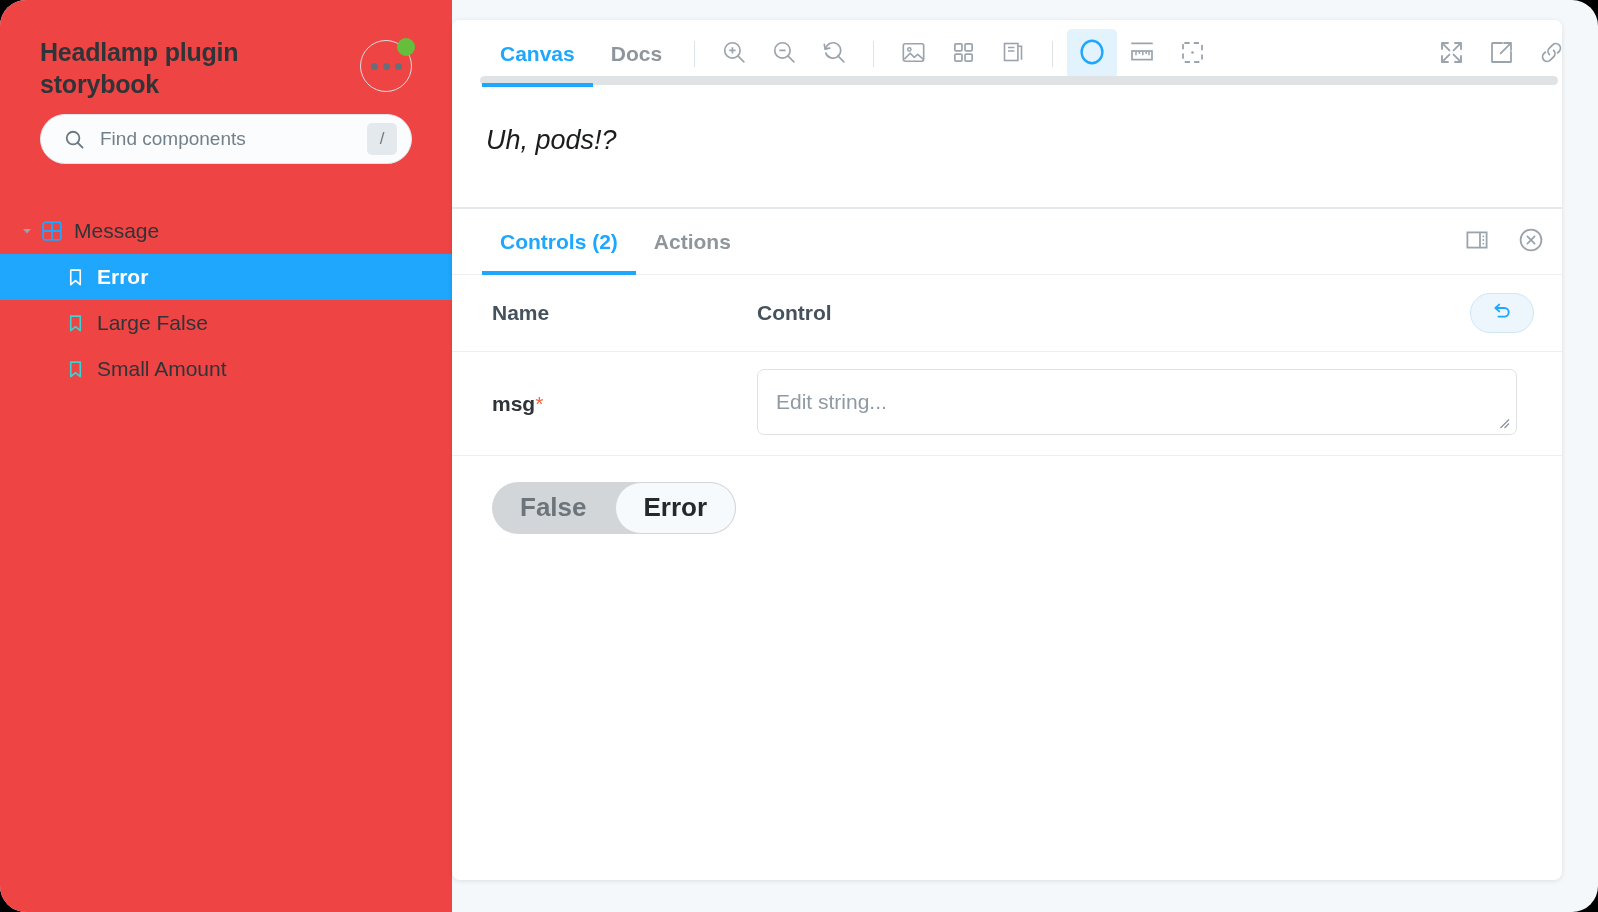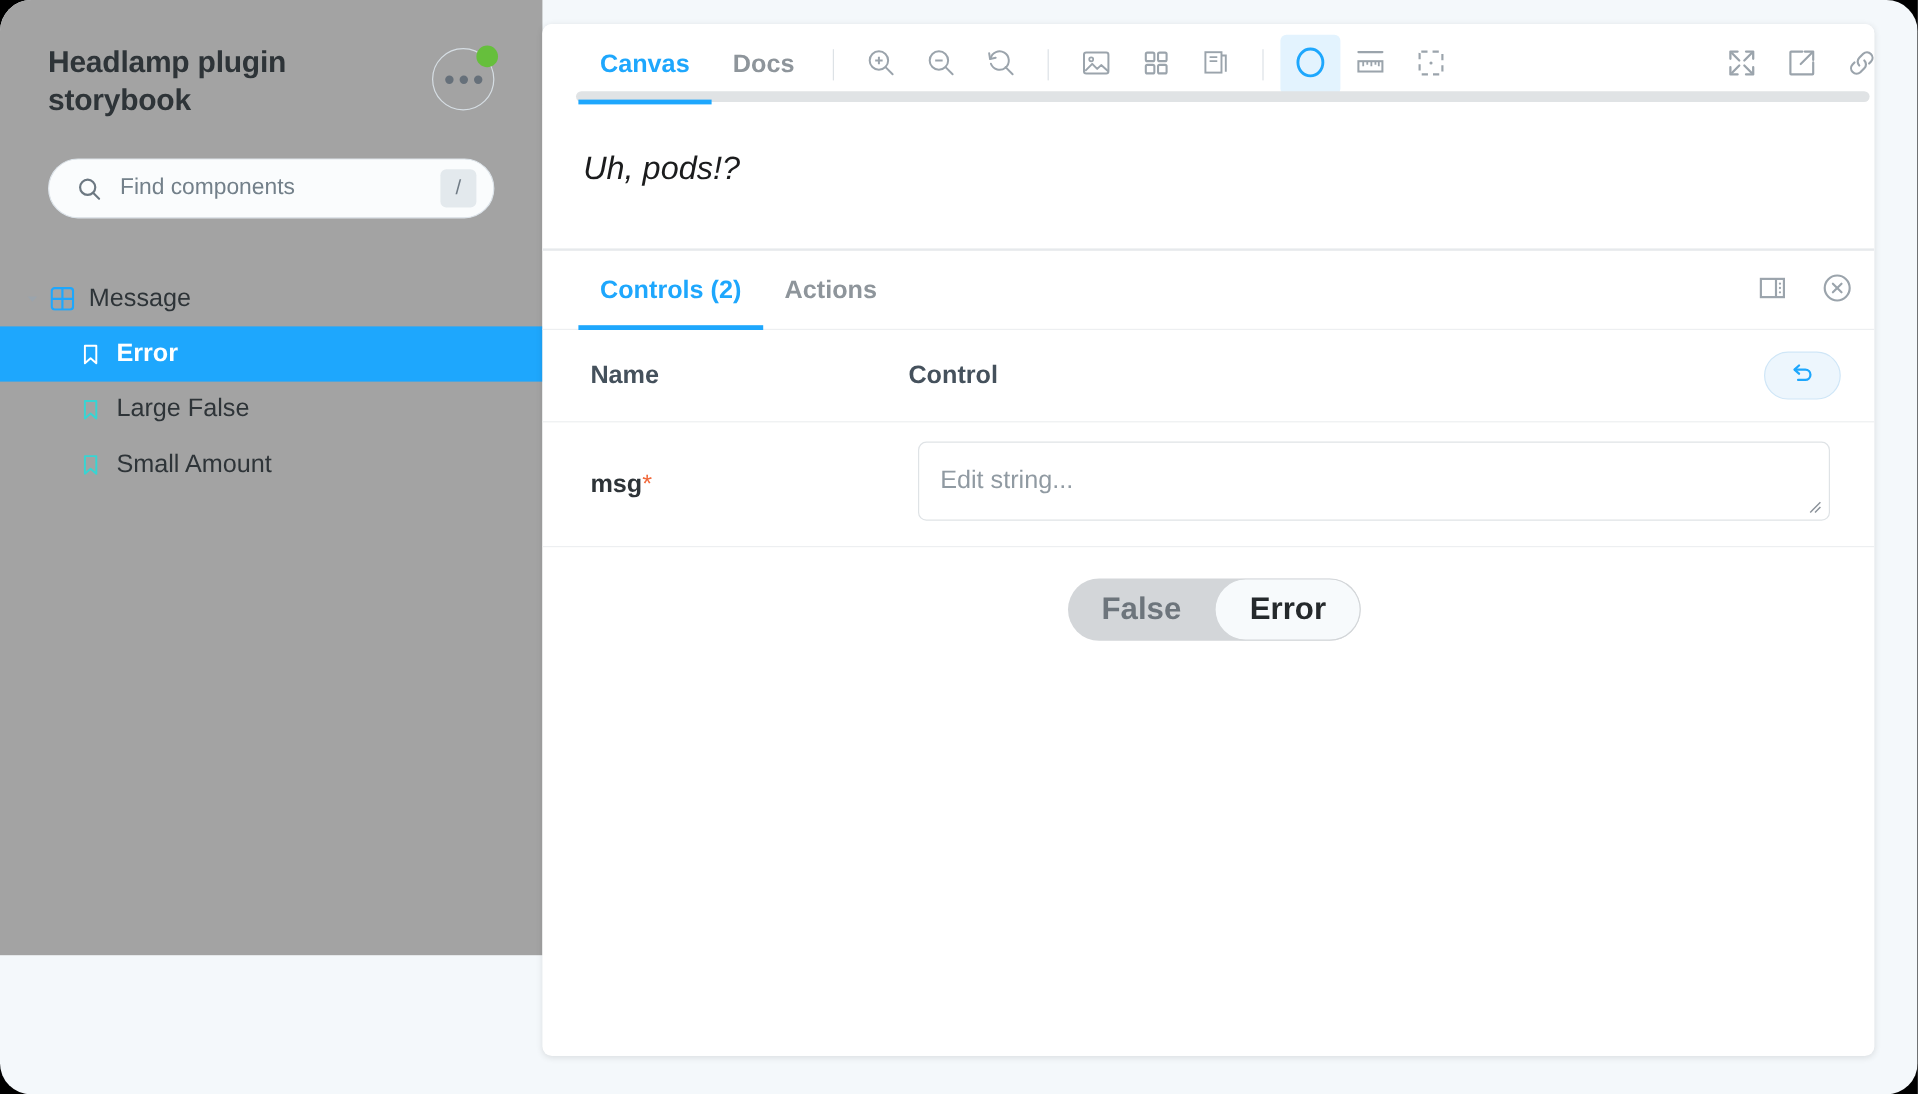--- a/index.html
+++ b/index.html
@@ -19,22 +19,22 @@
     background: #F4F8FB;
     border-radius: 26px;
     overflow: hidden;
   }
 
   
   .sidebar {
     position: absolute;
     left: 0; top: 0;
     width: 452px;
-    height: 796px;
-    background: #a3a3a3;
+    height: 912px;
+    background: #ef4444;
   }
 
   .sidebar-head {
     padding: 36px 40px 0 40px;
     display: flex;
     align-items: flex-start;
     justify-content: space-between;
   }
 
   .brand-title {
@@ -68,21 +68,21 @@
   .menu-btn .badge {
     position: absolute;
     top: -3px; right: -4px;
     width: 18px; height: 18px;
     border-radius: 50%;
     background: #66BF3C;
   }
 
   
   .search-wrap {
-    margin: 32px 40px 0 40px;
+    margin: 14px 40px 0 40px;
     position: relative;
     height: 50px;
   }
   .search-box {
     width: 100%;
     height: 50px;
     border: 1.4px solid #DDE4EA;
     border-radius: 25px;
     background: #FAFCFD;
     display: flex;
@@ -301,21 +301,21 @@
 
   .arg-name {
     width: 265px;
     flex: none;
     font-size: 21px;
     font-weight: bold;
     color: #2E3438;
   }
   .req { color: #F1683A; font-weight: normal; }
 
-  .arg-control { flex: 1; display: flex; align-items: center; justify-content: center; }
+  .arg-control { flex: 1; display: flex; align-items: center; }
 
   .str-input {
     width: 100%;
     max-width: 760px;
     height: 66px;
     border: 1.4px solid #DFE3E6;
     border-radius: 7px;
     background: #FFFFFF;
     font-family: "Liberation Sans", sans-serif;
     font-size: 21px;

